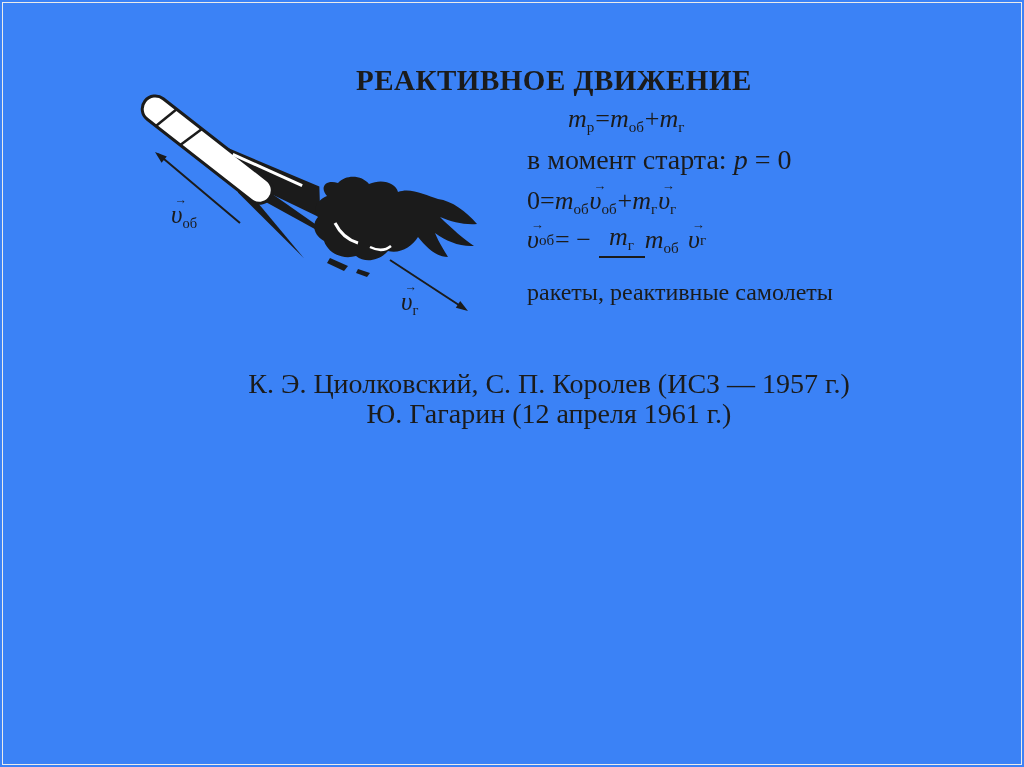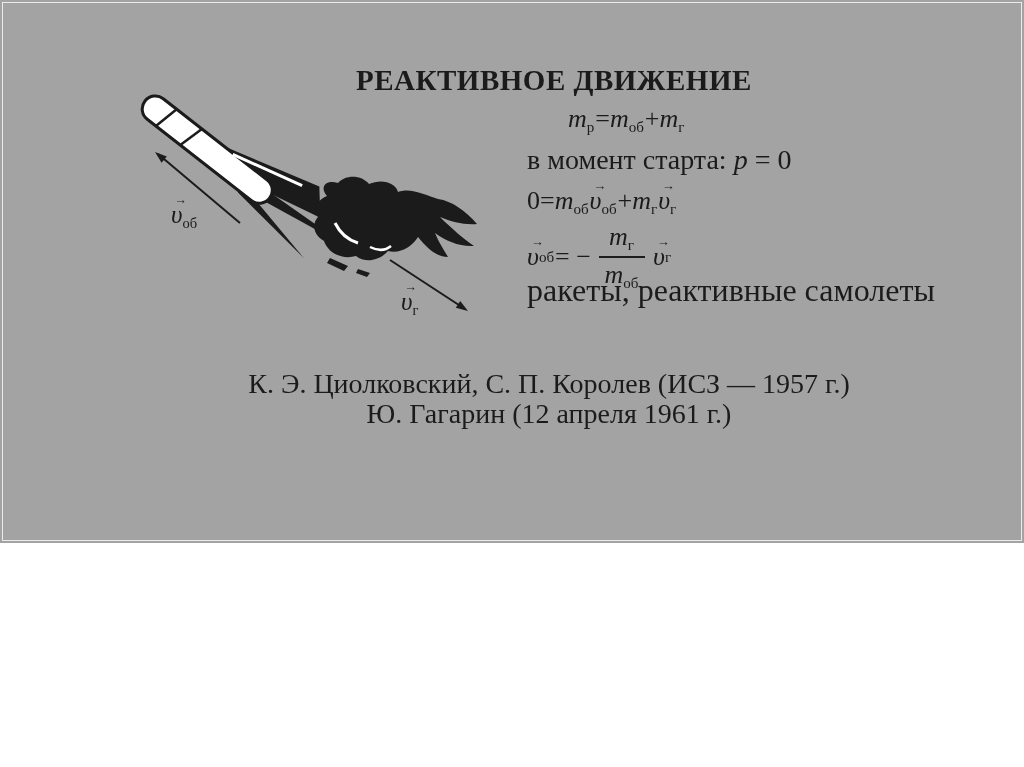--- a/index.html
+++ b/index.html
@@ -1,39 +1,39 @@
 <!DOCTYPE html>
 <html><head>
 <meta charset="utf-8">
 <style>
   html,body{margin:0;padding:0;background:#ffffff;}
   .slide{
-    position:relative;width:1024px;height:543px;background:#a3a3a3;
+    position:relative;width:1024px;height:767px;background:#3b82f6;
     font-family:"Liberation Serif","DejaVu Serif",serif;color:#1b1b1b;overflow:hidden;
   }
   .slide-border{position:absolute;inset:2px;border:1px solid #ebebeb;pointer-events:none;}
   .title{
     position:absolute;left:356px;top:64px;font-size:29px;font-weight:bold;
     letter-spacing:0.5px;white-space:nowrap;
   }
   .formulas{position:absolute;left:527px;top:104px;font-size:26px;}
   .f-line{position:absolute;left:0;white-space:nowrap;}
   .f-mass{top:0;margin-left:41px;}
   .f-start{top:40px;font-size:28px;}
   .f-momentum{top:82px;}
   .f-velocity{top:118px;display:flex;align-items:center;}
-  .f-examples{top:168px;font-size:32px;}
+  .f-examples{top:175px;font-size:24px;}
   .txt{font-style:normal;}
   .var{font-style:italic;}
   .sub{font-size:0.58em;vertical-align:-0.32em;margin-right:0.06em;font-style:normal;}
   .vec{position:relative;display:inline-block;}
   .vec .var{font-style:italic;}
   .vec .arr{position:absolute;left:0.28em;top:-0.62em;font-size:0.5em;font-style:normal;}
   .frac{
-    display:inline-flex;flex-direction:column;align-items:center;text-align:center;
+    display:inline-flex;flex-direction:row;align-items:center;text-align:center;
     margin:0 0.32em;line-height:1.12;vertical-align:middle;
   }
   .frac .num{border-bottom:2px solid #1b1b1b;padding:0 0.38em 0.1em;}
   .frac .den{padding-top:0.08em;}
   .footer{
     position:absolute;left:74px;top:333px;width:950px;text-align:center;
     font-size:28px;line-height:30px;margin-top:36px;
   }
   .diagram{position:absolute;left:130px;top:83px;}
   .vlabel{position:absolute;font-size:25px;white-space:nowrap;}

